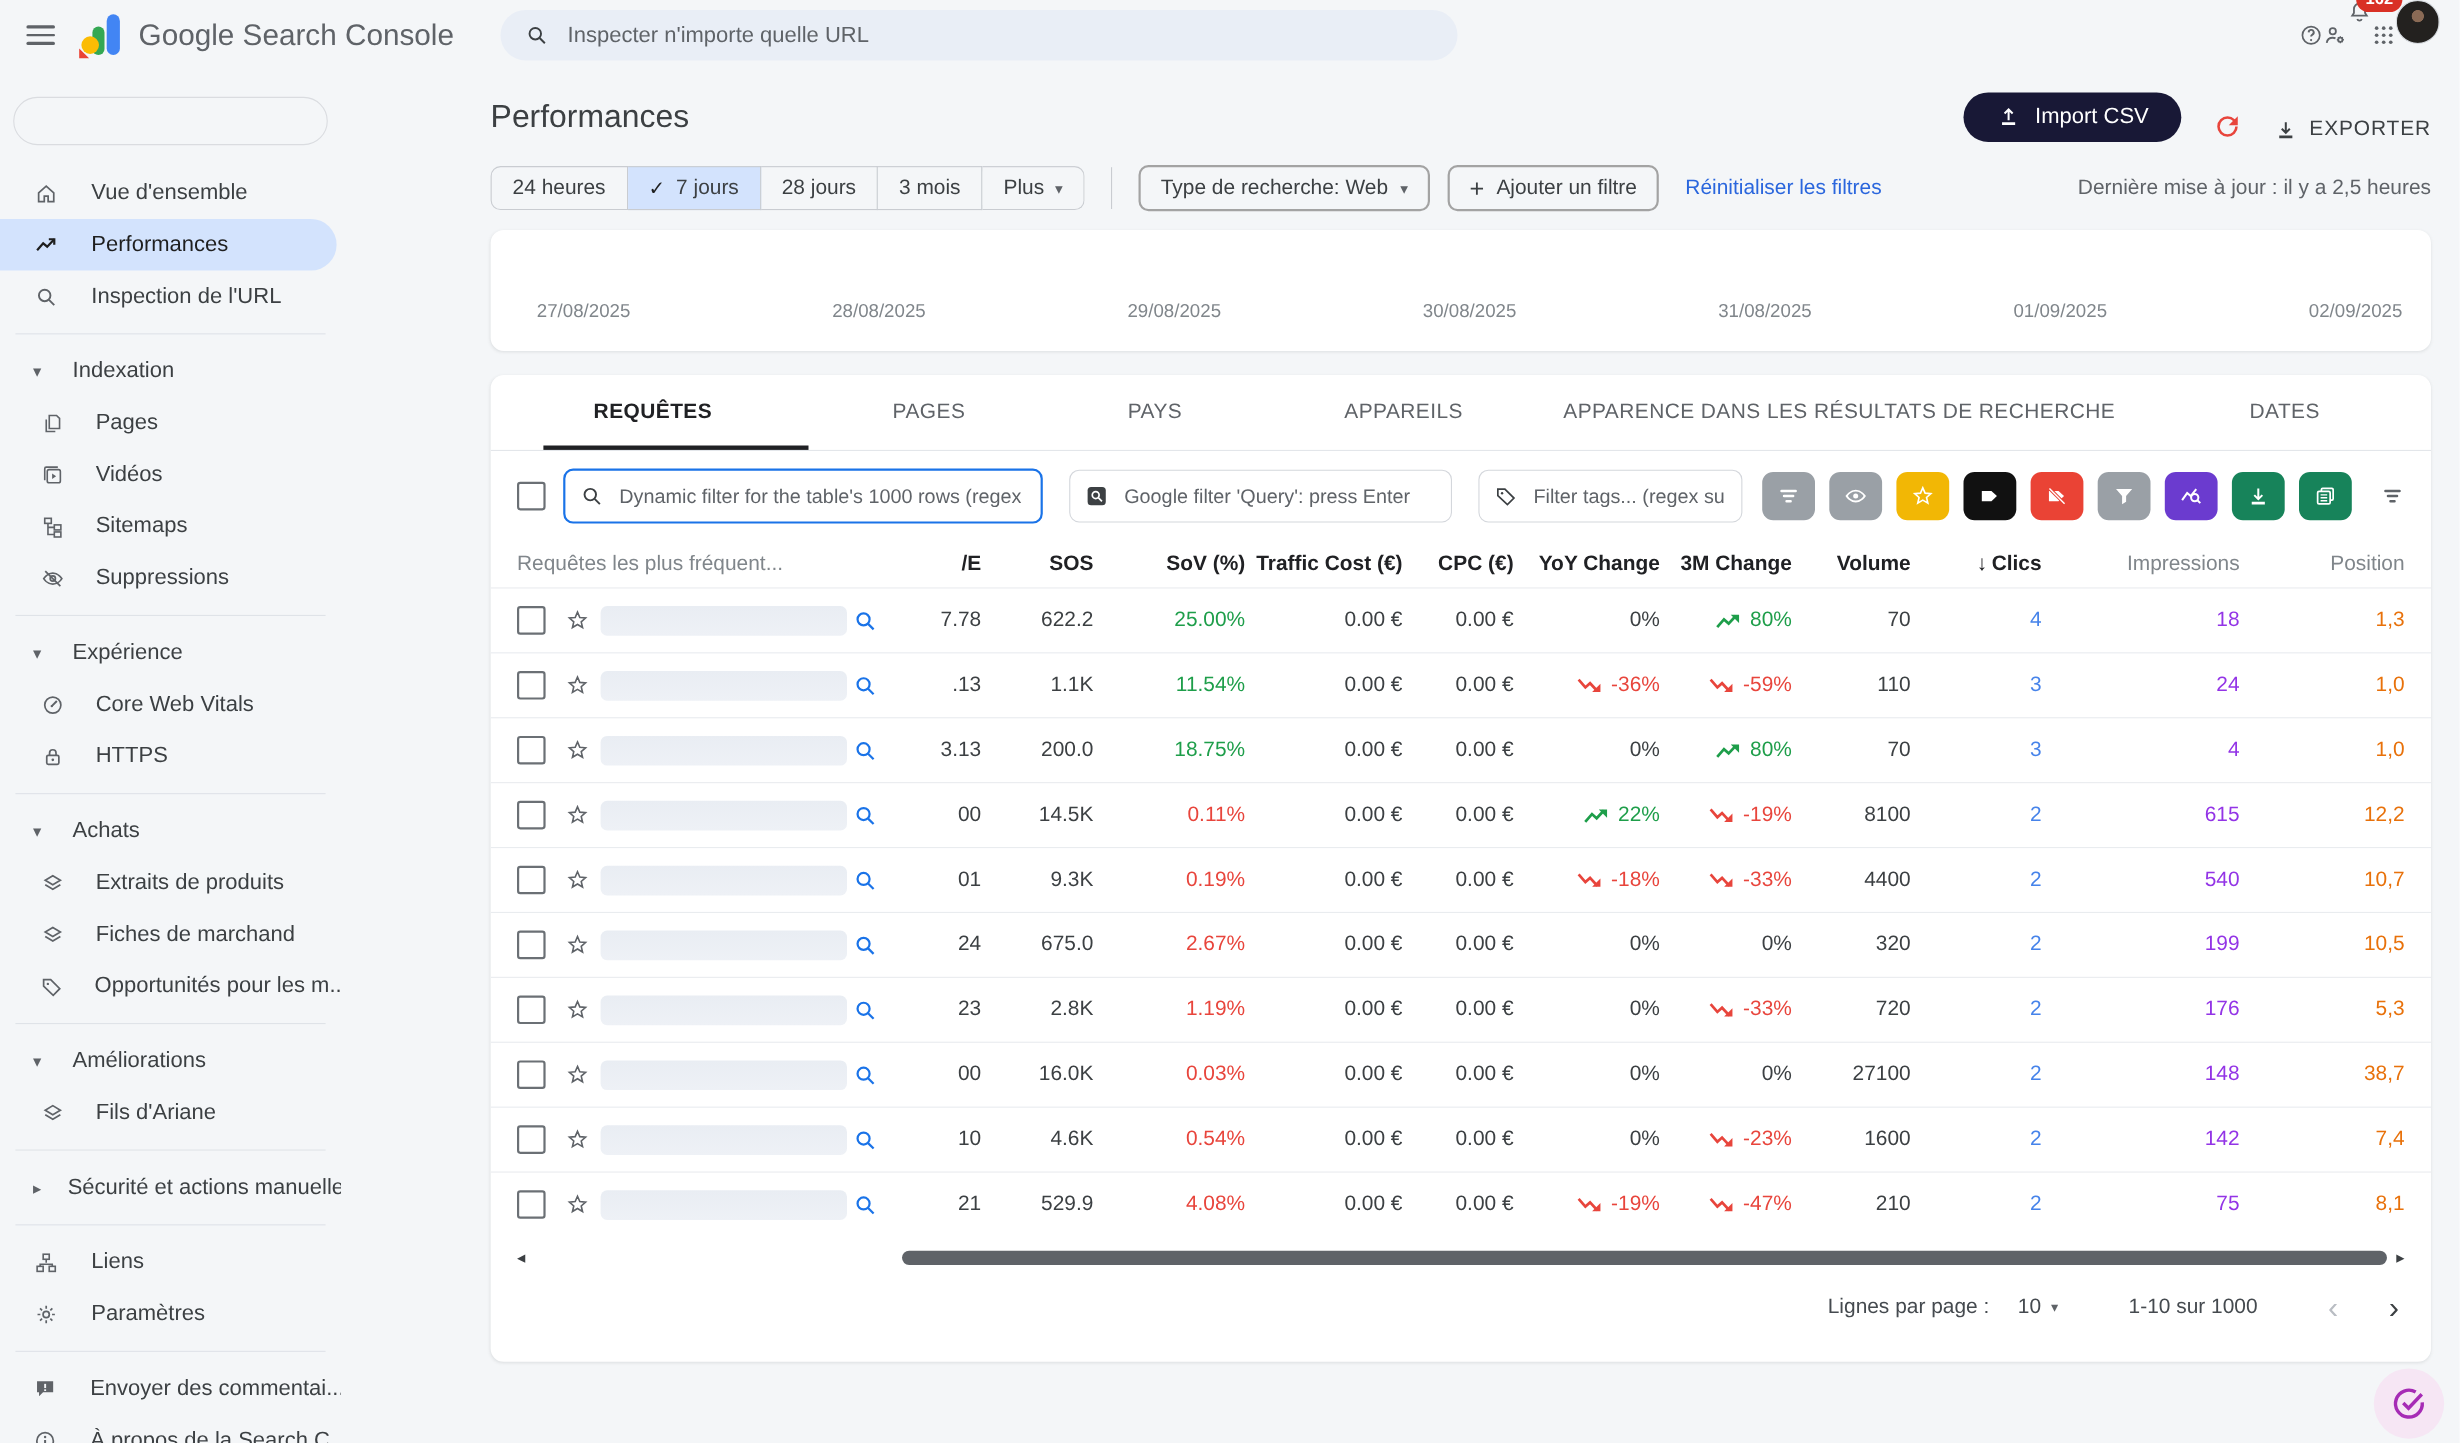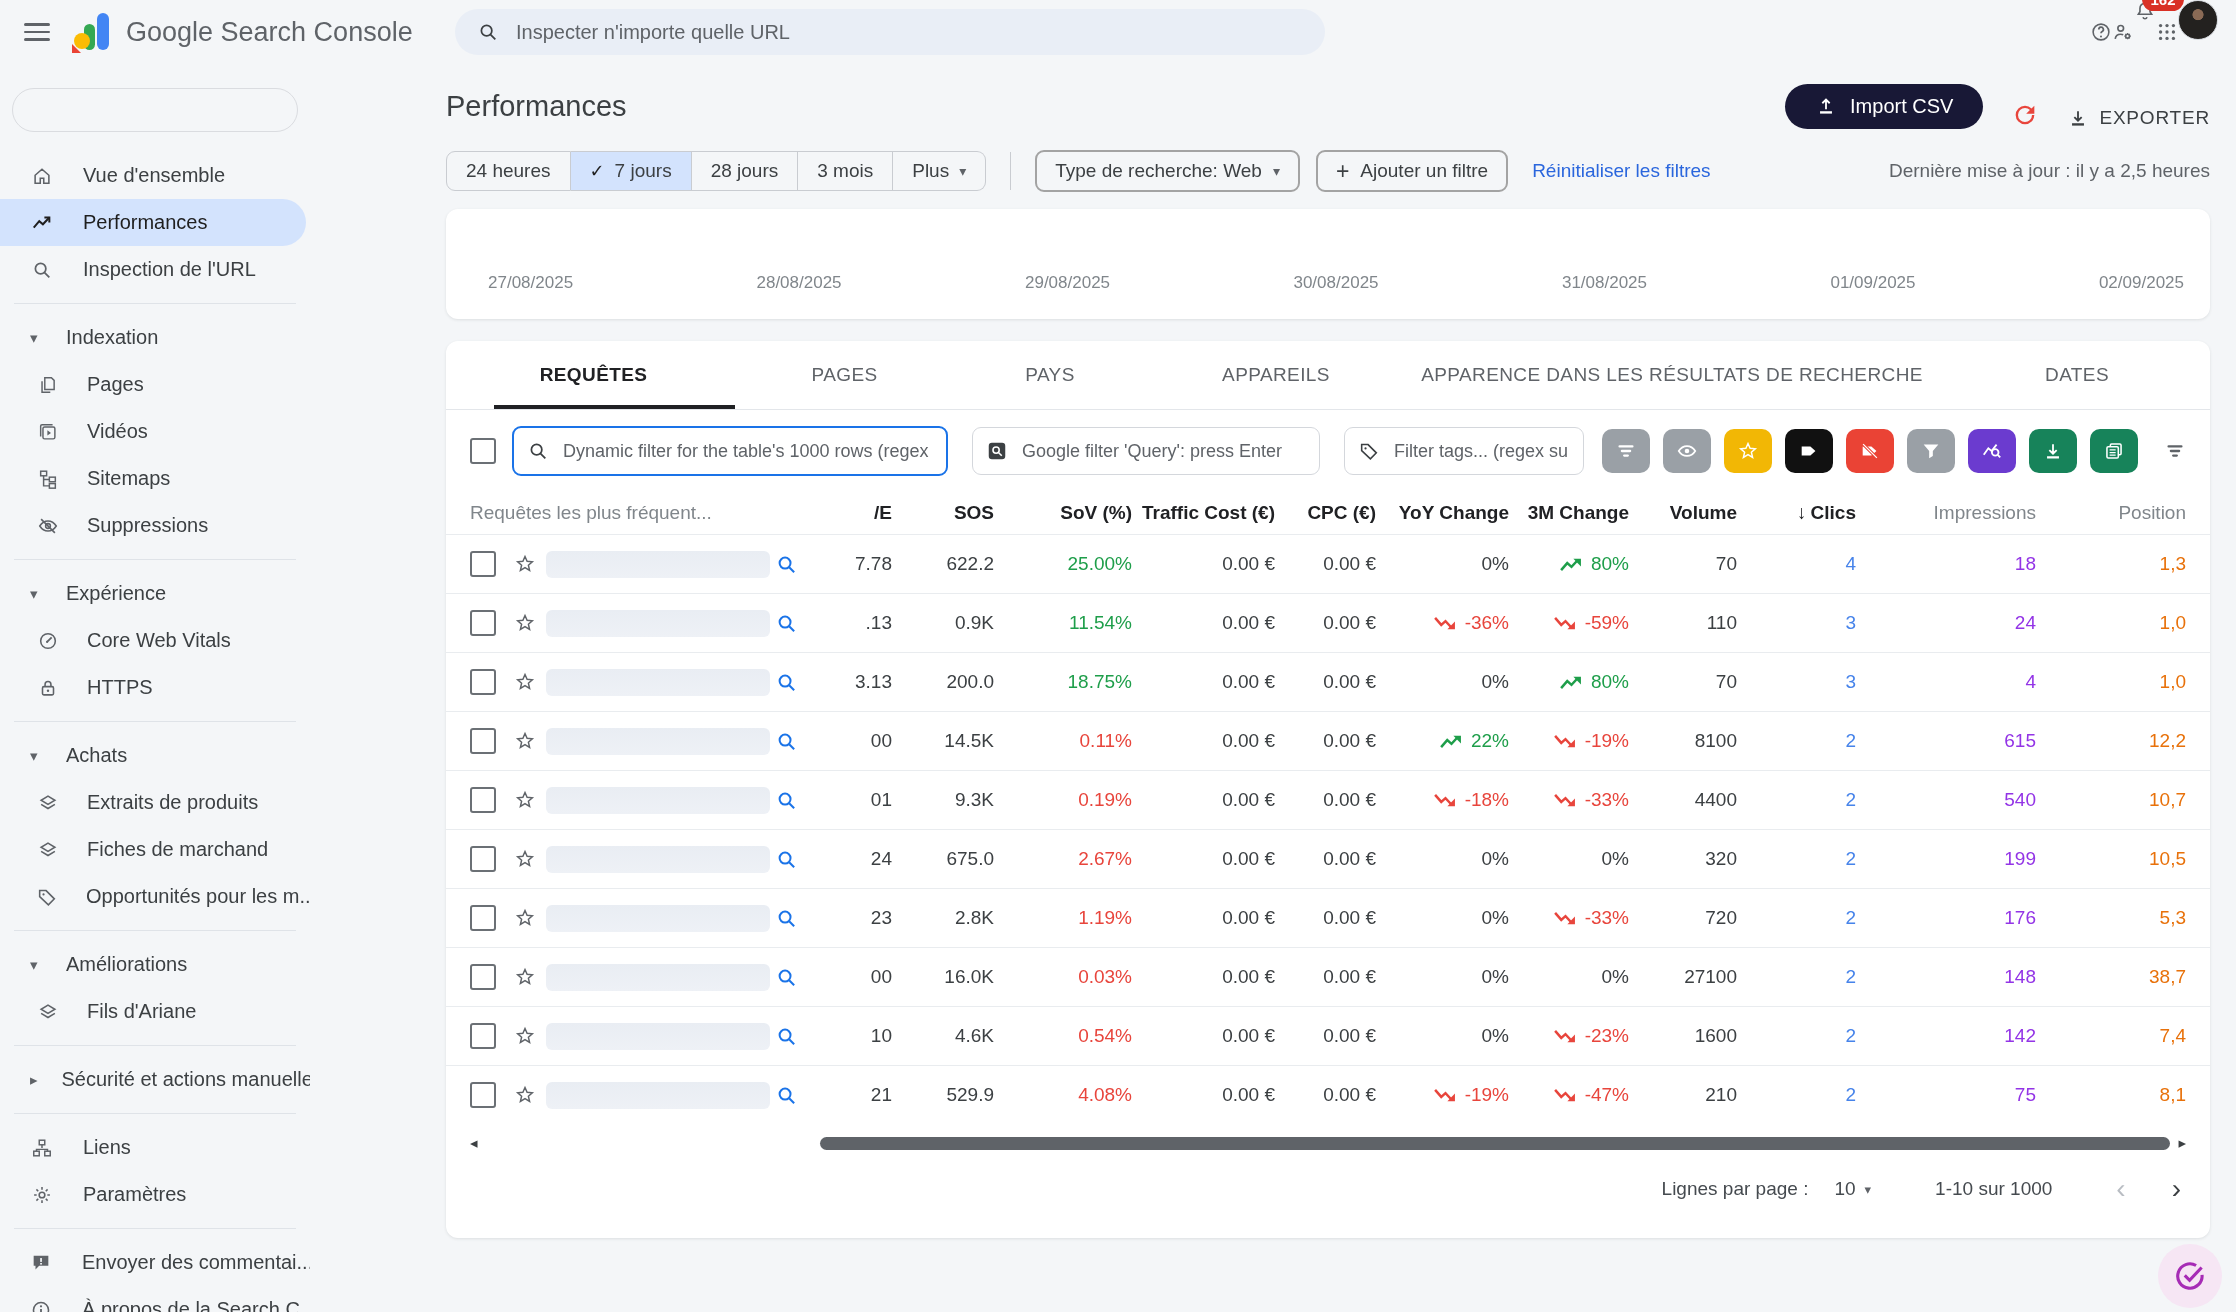--- a/index.html
+++ b/index.html
@@ -649,21 +649,21 @@
             </svg>
           </span>
           <div class="qpill"></div>
           <span class="ic zoomq">
             <svg width="23" height="23" viewBox="0 0 24 24" fill="none" stroke="#1a73e8" stroke-width="2.1">
               <circle cx="10.5" cy="10.5" r="5.7"></circle>
               <path d="M14.8 14.8 20 20"></path>
             </svg>
           </span>
           <div class="cell v-dark">.13</div>
-          <div class="cell v-dark">0.9K</div>
+          <div class="cell v-dark">1.1K</div>
           <div class="cell v-green">11.54%</div>
           <div class="cell v-dark">0.00 €</div>
           <div class="cell v-dark">0.00 €</div>
           <div class="cell flexcell">
             <span class="ic v-red">
               <svg width="25" height="17" viewBox="0 0 26 18">
                 <path d="M2 3 8.5 10.5l4.5-4L20 14" fill="none" stroke="currentColor" stroke-width="2.6"></path>
                 <path d="M15 15h8V7z" fill="currentColor"></path>
               </svg>
             </span>

